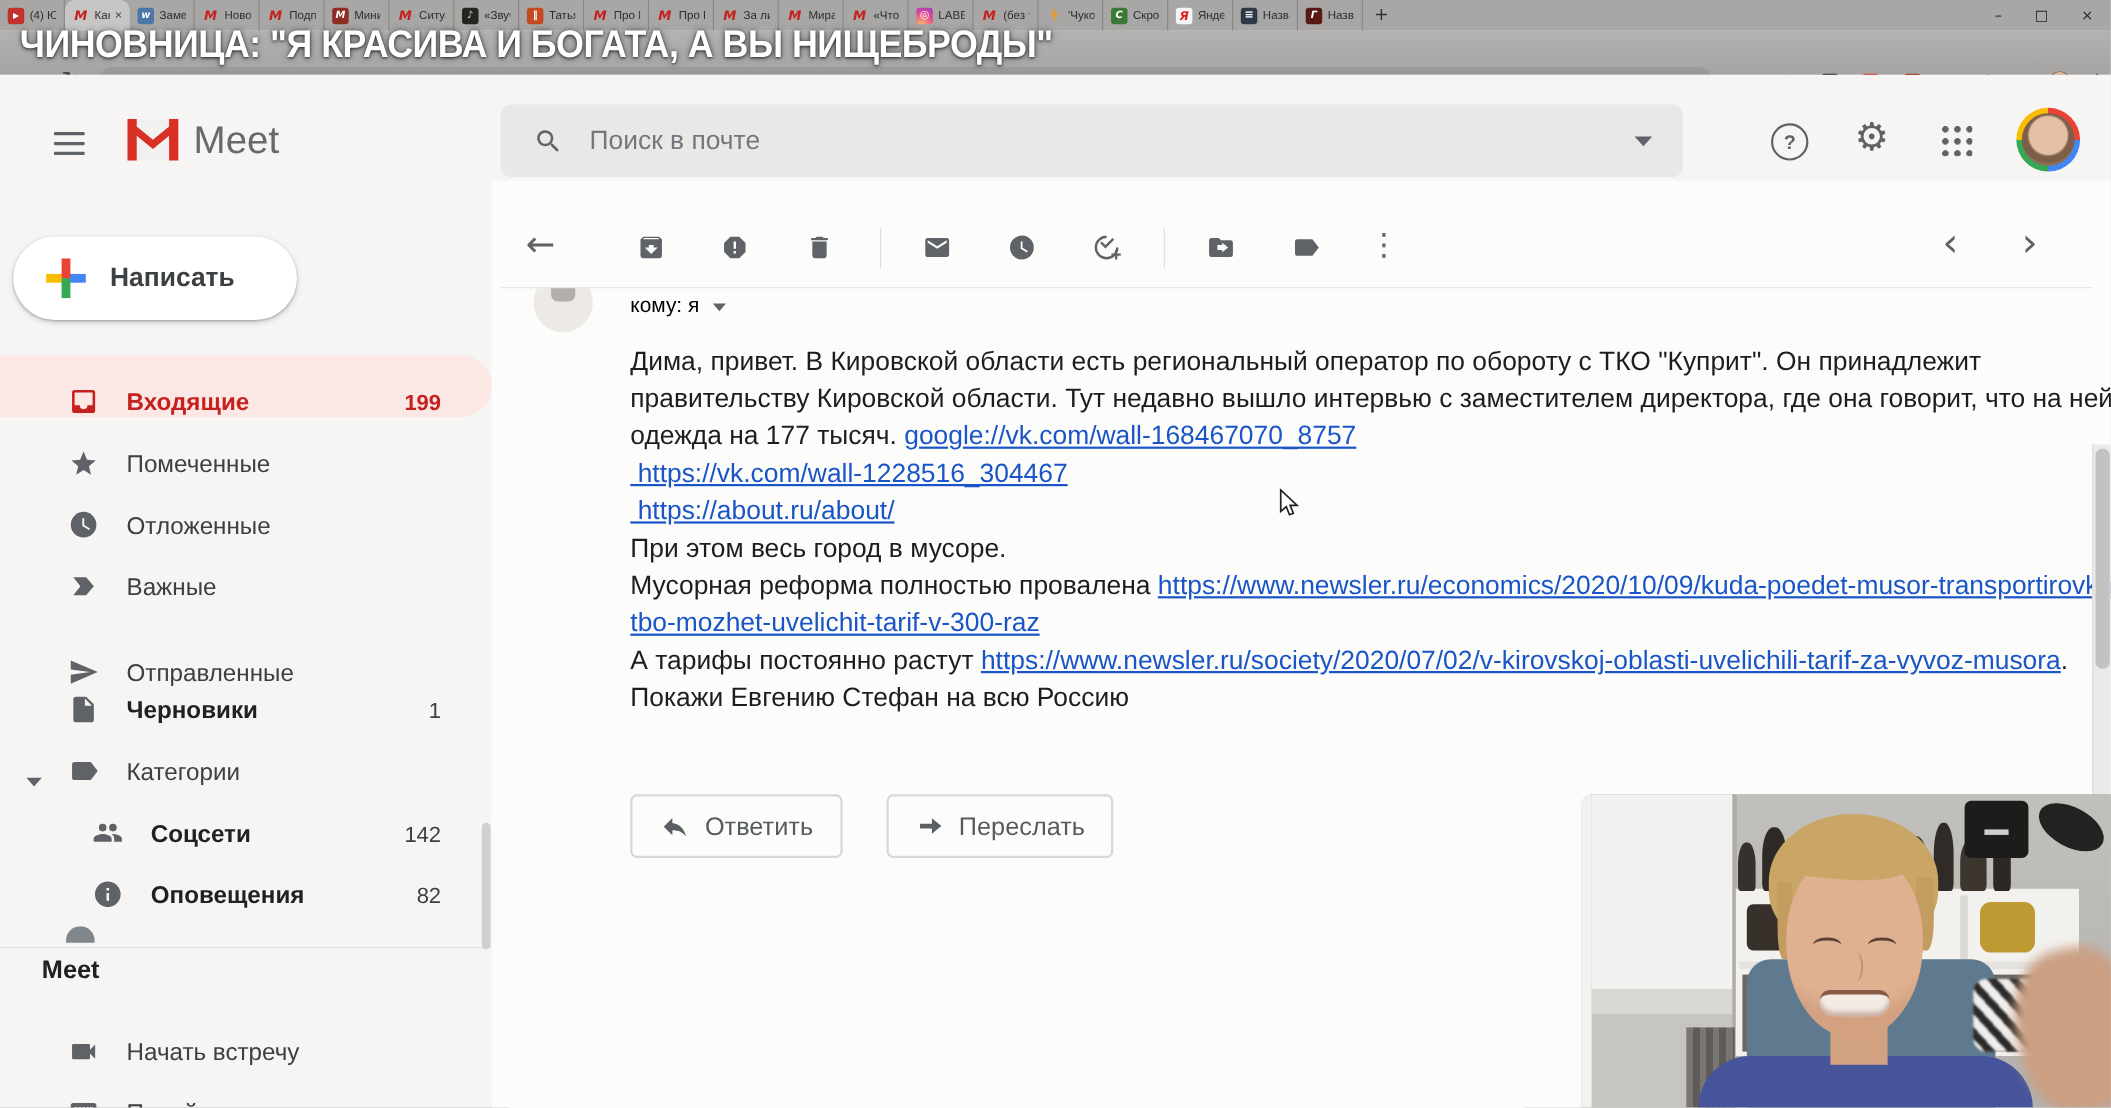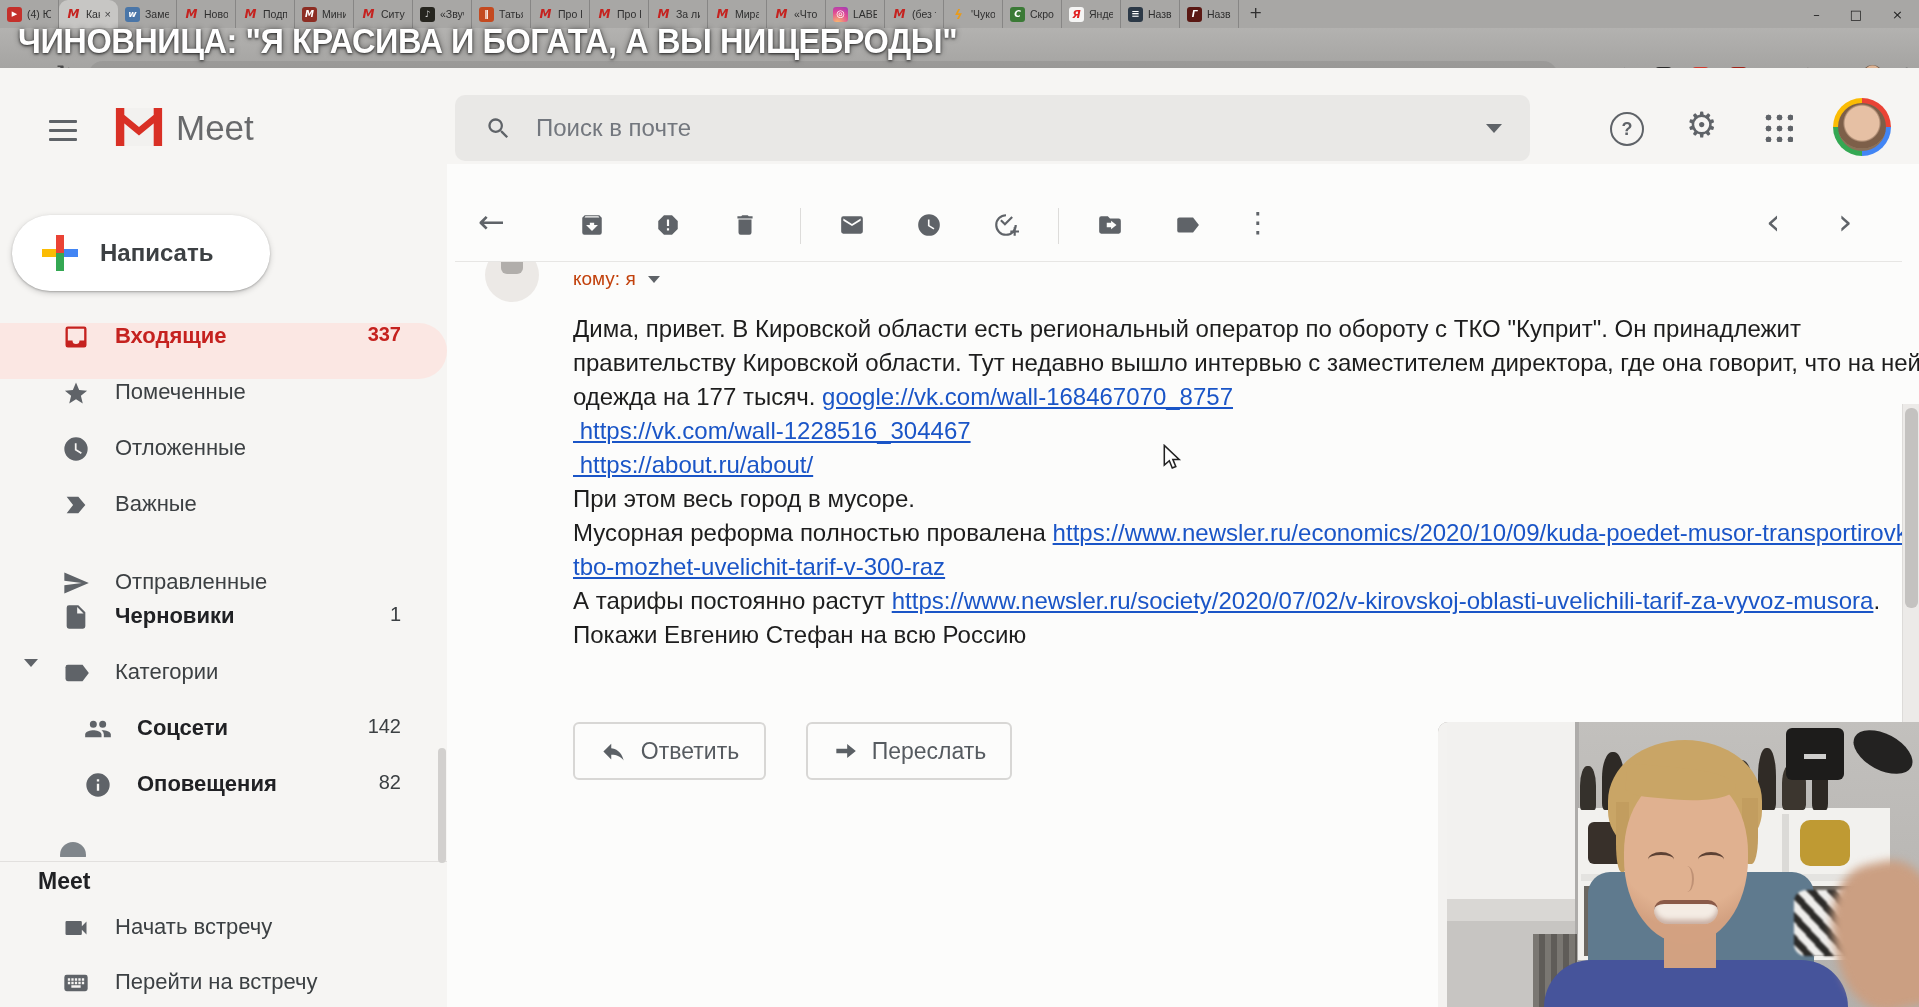--- a/index.html
+++ b/index.html
@@ -45,21 +45,21 @@
            display:flex;align-items:center;justify-content:center}
   #gavatar .face{width:48px;height:48px;border-radius:50%;
            background:radial-gradient(circle at 50% 42%,#e6c0a4 0 46%,#7d5f49 52% 68%,#8a7058 69%);}
 
   
   #compose{left:12px;top:147px;width:258px;height:76px;border-radius:38px;background:#fff;
            box-shadow:0 1px 2px rgba(0,0,0,.22),0 2px 6px rgba(0,0,0,.18);display:flex;align-items:center}
   .gplus{position:relative;width:36px;height:36px;margin-left:30px}
   .gplus i{position:absolute;display:block}
   #compose .clabel{margin-left:22px;font-size:24px;color:#3c4043;font-weight:700}
-  .srow{position:absolute;left:0;width:447px;height:56px;display:flex;align-items:flex-start;color:#3c4043;font-size:22px}
+  .srow{position:absolute;left:0;width:447px;height:56px;display:flex;align-items:flex-end;color:#3c4043;font-size:22px}
   .srow .sic{width:28px;height:28px;margin-left:62px;margin-right:25px;color:#5f6368;flex:none}
   .srow.ind .sic{margin-left:84px}
   .scount{position:absolute;right:46px;font-size:20px;color:#3c4043;font-weight:500}
   .bold{font-weight:700;color:#202124}
   .srow.active-row{background:#fbe7e3;border-radius:0 28px 28px 0}
   .srow.active-row .slabel,.srow.active-row .scount{color:#c5221f;font-weight:700}
   .srow.active-row .sic{color:#c5221f}
   .scaret{position:absolute;left:24px;width:0;height:0;border-left:7px solid transparent;
           border-right:7px solid transparent;border-top:8px solid #5f6368}
 
@@ -242,21 +242,21 @@
         <i style="left:14px;top:18px;width:8px;height:18px;background:#34a853"></i>
       </span>
       <span class="clabel">Написать</span>
     </div>
 
     <div class="srow active-row" style="top:255px">
       <svg class="sic" viewBox="0 0 24 24" fill="currentColor">
           <path d="M19 3H5a2 2 0 0 0-2 2v14a2 2 0 0 0 2 2h14a2 2 0 0 0 2-2V5a2 2 0 0 0-2-2zm0 12h-4a3 3 0 0 1-6 0H5V5h14v10z"></path>
         </svg>
       <span class="slabel">Входящие</span>
-      <span class="scount">337</span>
+      <span class="scount">199</span>
     </div>
     <div class="srow" style="top:311px">
       <svg class="sic" viewBox="0 0 24 24" fill="currentColor">
           <path d="M12 17.3 6.2 21l1.6-6.6L2.5 10l6.8-.6L12 3l2.7 6.4 6.8.6-5.3 4.4L17.8 21z"></path>
         </svg>
       <span class="slabel">Помеченные</span>
     </div>
     <div class="srow" style="top:423px">
       <svg class="sic" viewBox="0 0 24 24" fill="currentColor">
           <path d="M4 5h10l6 7-6 7H4l5.5-7L4 5z"></path>
@@ -352,21 +352,21 @@
       </svg>
     <span class="ab ic gly" style="left:1244px;top:141px;font-size:28px">⋮</span>
     <span class="ab ic gly" style="left:1766px;top:136px;font-size:36px">‹</span>
     <span class="ab ic gly" style="left:1838px;top:136px;font-size:36px">›</span>
     <div class="ab" style="left:455px;top:193px;width:1447px;height:1px;background:#e7e6e4"></div>
 
     <div class="ab" style="left:484px;top:194px;width:58px;height:42px;overflow:hidden">
       <span style="position:absolute;left:1px;top:-14px;width:54px;height:54px;border-radius:50%;background:#ece9e6"></span>
       <span style="position:absolute;left:17px;top:-6px;width:22px;height:18px;border-radius:6px;background:#b1aeab"></span>
     </div>
-    <div class="ab" style="left:573px;top:200px;font-size:19px;color:#c2410c;display:flex;align-items:center">
+    <div class="ab" style="left:573px;top:200px;font-size:19px;color:#000000;display:flex;align-items:center">
       <span>кому: я</span>
       <span class="caret" style="margin-left:12px;border-left-width:6px;border-right-width:6px;border-top-width:7px"></span>
     </div>
 
     <div class="ab" style="left:573px;top:244px">
       <div class="eline"><span>Дима, привет. В Кировской области есть региональный оператор по обороту с ТКО "Куприт". Он принадлежит</span><a class="elink"></a><span></span></div>
       <div class="eline"><span>правительству Кировской области. Тут недавно вышло интервью с заместителем директора, где она говорит, что на ней</span><a class="elink"></a><span></span></div>
       <div class="eline"><span>одежда на 177 тысяч. </span><a class="elink">google://vk.com/wall-168467070_8757</a><span></span></div>
       <div class="eline"><span></span><a class="elink"> https://vk.com/wall-1228516_304467</a><span></span></div>
       <div class="eline"><span></span><a class="elink"> https://about.ru/about/</a><span></span></div>

